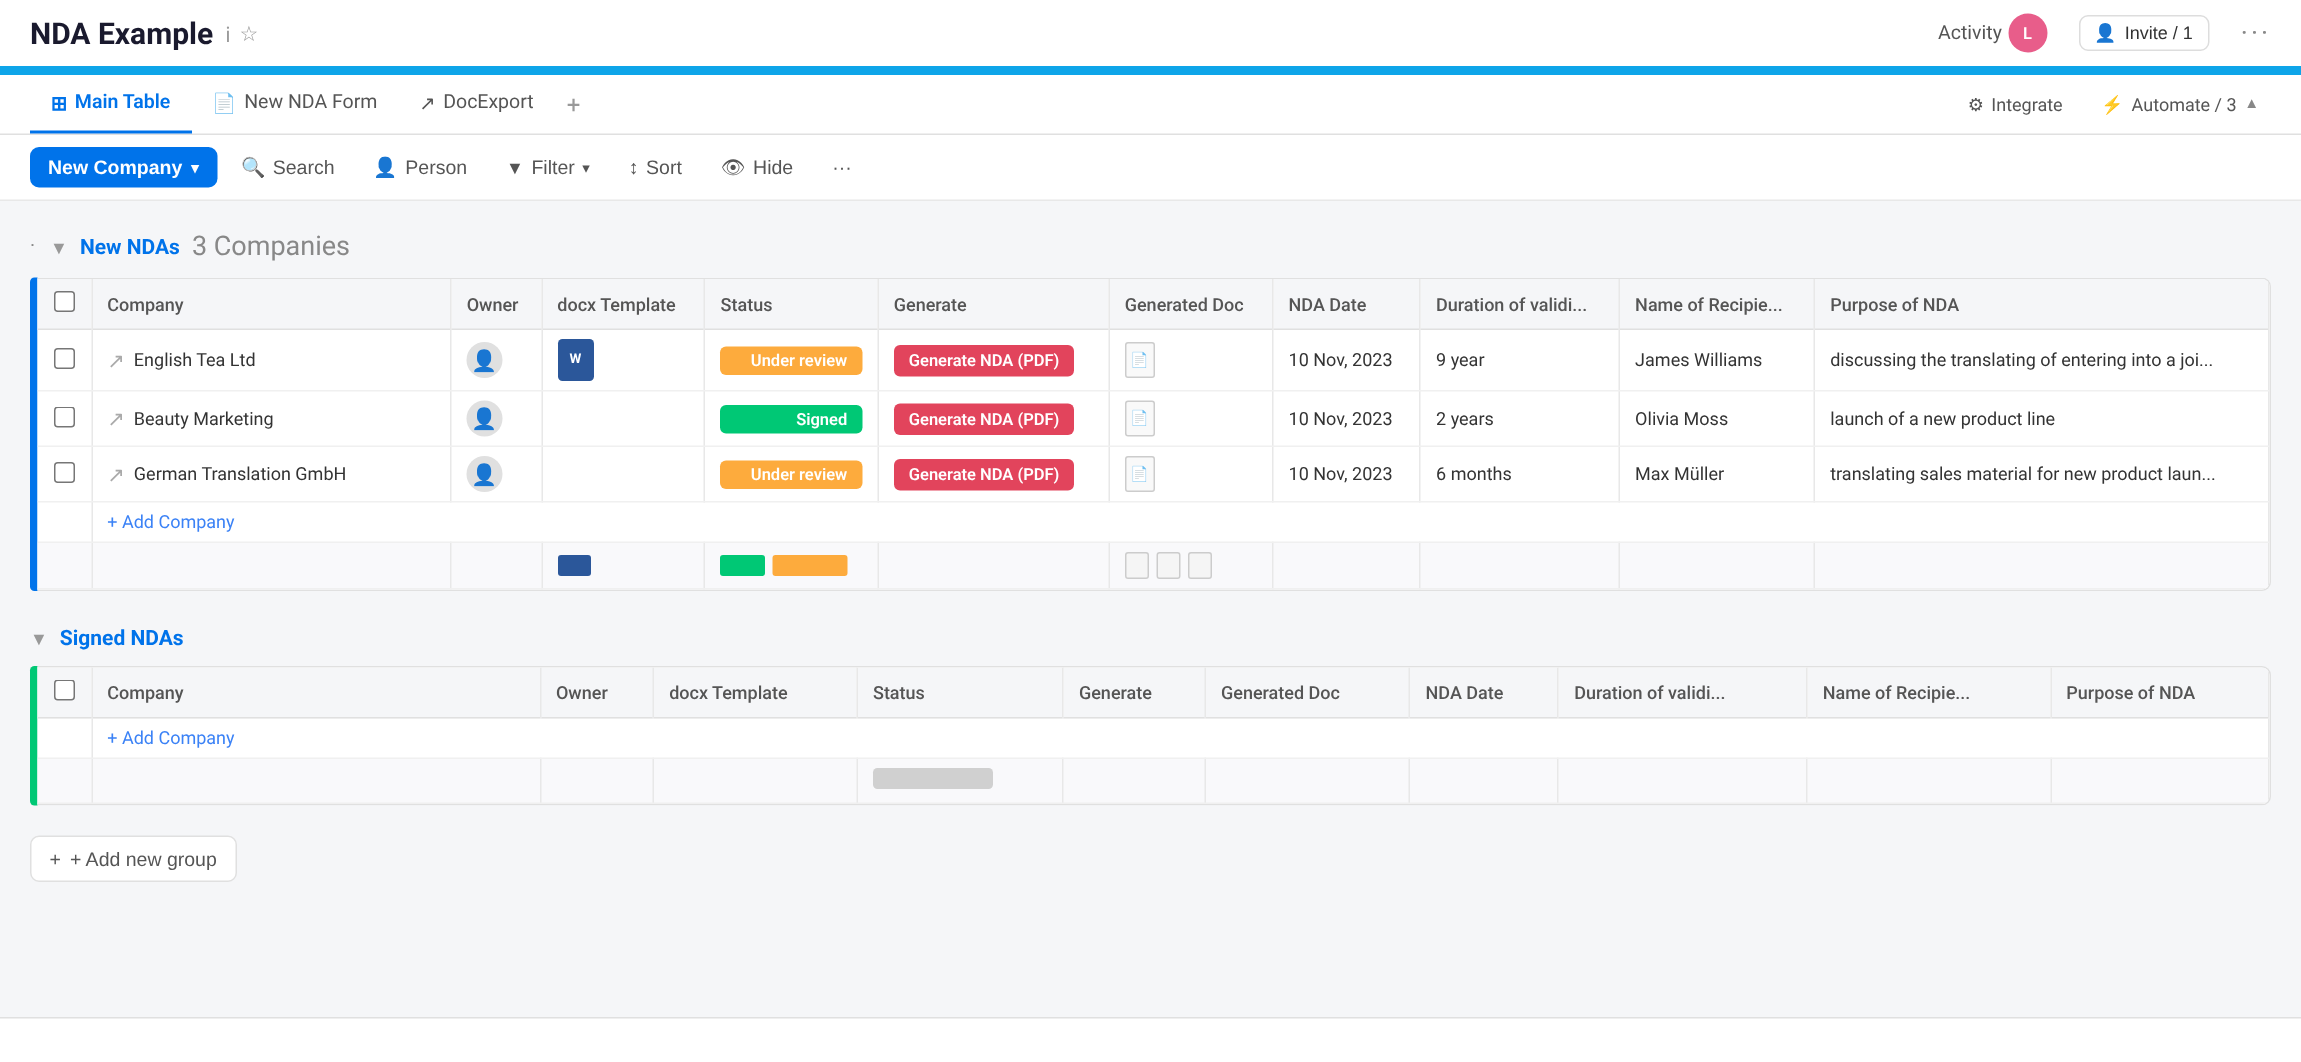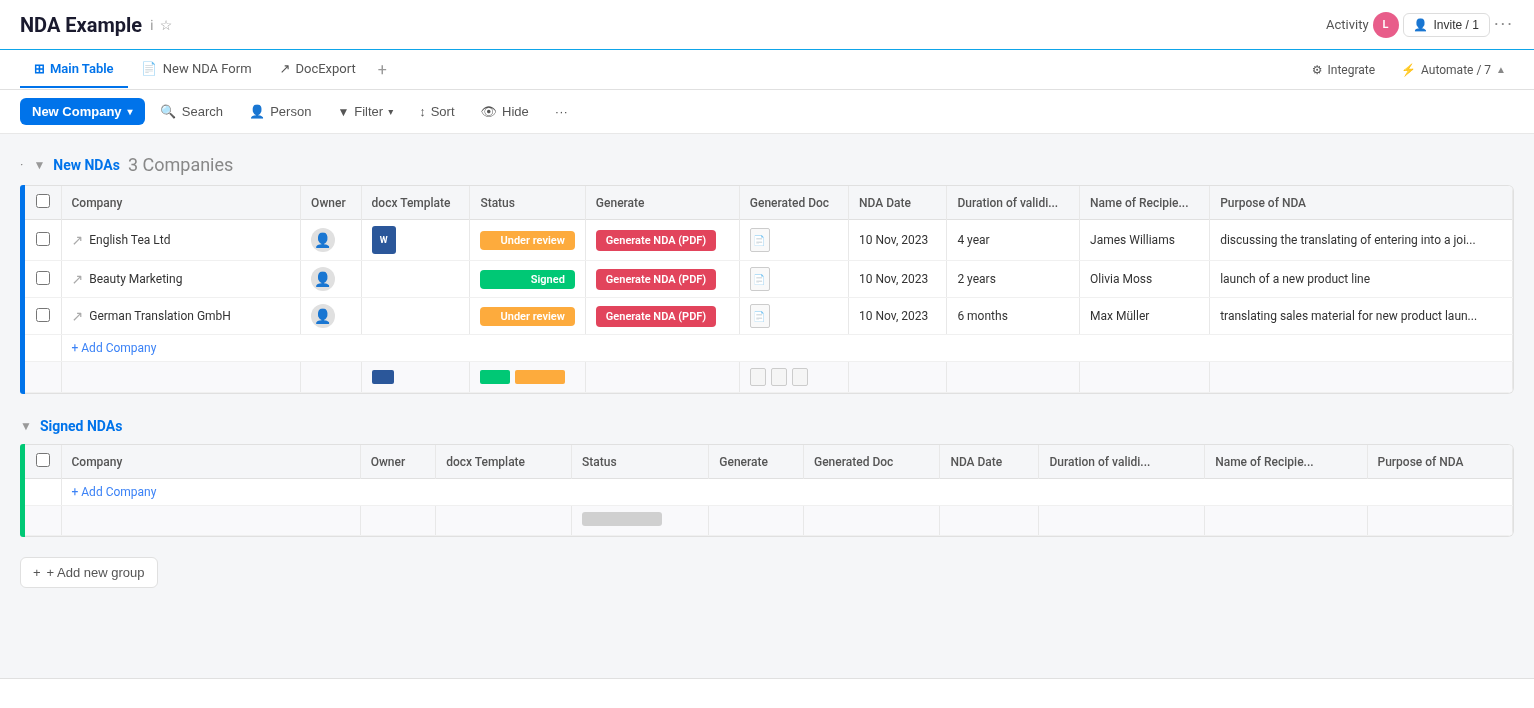--- a/index.html
+++ b/index.html
@@ -1,20 +1,20 @@
 <!DOCTYPE html>
 <html><head>
   <meta charset="utf-8">
   <style>
     * { box-sizing: border-box; margin: 0; padding: 0; }
     body { font-family: -apple-system, BlinkMacSystemFont, 'Segoe UI', Roboto, sans-serif; background: #f5f6f8; font-size: 13px; color: #333; }
 
     .top-bar {
       background: #fff;
-      border-bottom: 1px solid #0ea5e9;
+      border-bottom: 6px solid #0ea5e9;
       padding: 16px 20px;
       display: flex;
       align-items: center;
       justify-content: space-between;
       height: 50px;
     }
     .title-row {
       display: flex;
       align-items: center;
       gap: 8px;
@@ -23,21 +23,21 @@
       font-size: 20px;
       font-weight: 700;
       color: #1a1a2e;
     }
     .title-icons { display: flex; gap: 6px; align-items: center; }
     .title-icon { color: #999; font-size: 14px; cursor: pointer; }
 
     .top-right {
       display: flex;
       align-items: center;
-      gap: 4px;
+      gap: 21px;
     }
     .activity-btn {
       display: flex;
       align-items: center;
       gap: 4px;
       font-size: 13px;
       color: #555;
       cursor: pointer;
     }
     .avatar-circle {
@@ -414,21 +414,21 @@
     </div>
     <div class="tab-add">+</div>
   </div>
   <div class="tab-right">
     <div class="integrate-btn">
       <span>⚙</span>
       <span>Integrate</span>
     </div>
     <div class="automate-btn">
       <span>⚡</span>
-      <span>Automate / 7</span>
+      <span>Automate / 3</span>
       <span class="chevron-up">▲</span>
     </div>
   </div>
 </div>
 
 <div class="toolbar">
   <button class="new-company-btn">
     <span>New Company</span>
     <span class="chevron">▾</span>
   </button>
@@ -507,21 +507,21 @@
               <td>
                 <span class="status-badge status-under-review">Under review</span>
               </td>
               <td>
                 <span class="generate-btn">Generate NDA (PDF)</span>
               </td>
               <td>
                 <div class="doc-icon">📄</div>
               </td>
               <td>10 Nov, 2023</td>
-              <td>4 year</td>
+              <td>9 year</td>
               <td>James Williams</td>
               <td>discussing the translating of entering into a joi...</td>
             </tr>
 
             <tr>
               <td class="check-col"><input type="checkbox" style=""></td>
               <td>
                 <div style="display:flex;align-items:center;gap:6px;">
                   <span class="row-icon">↗</span>
                   <span>Beauty Marketing</span>

